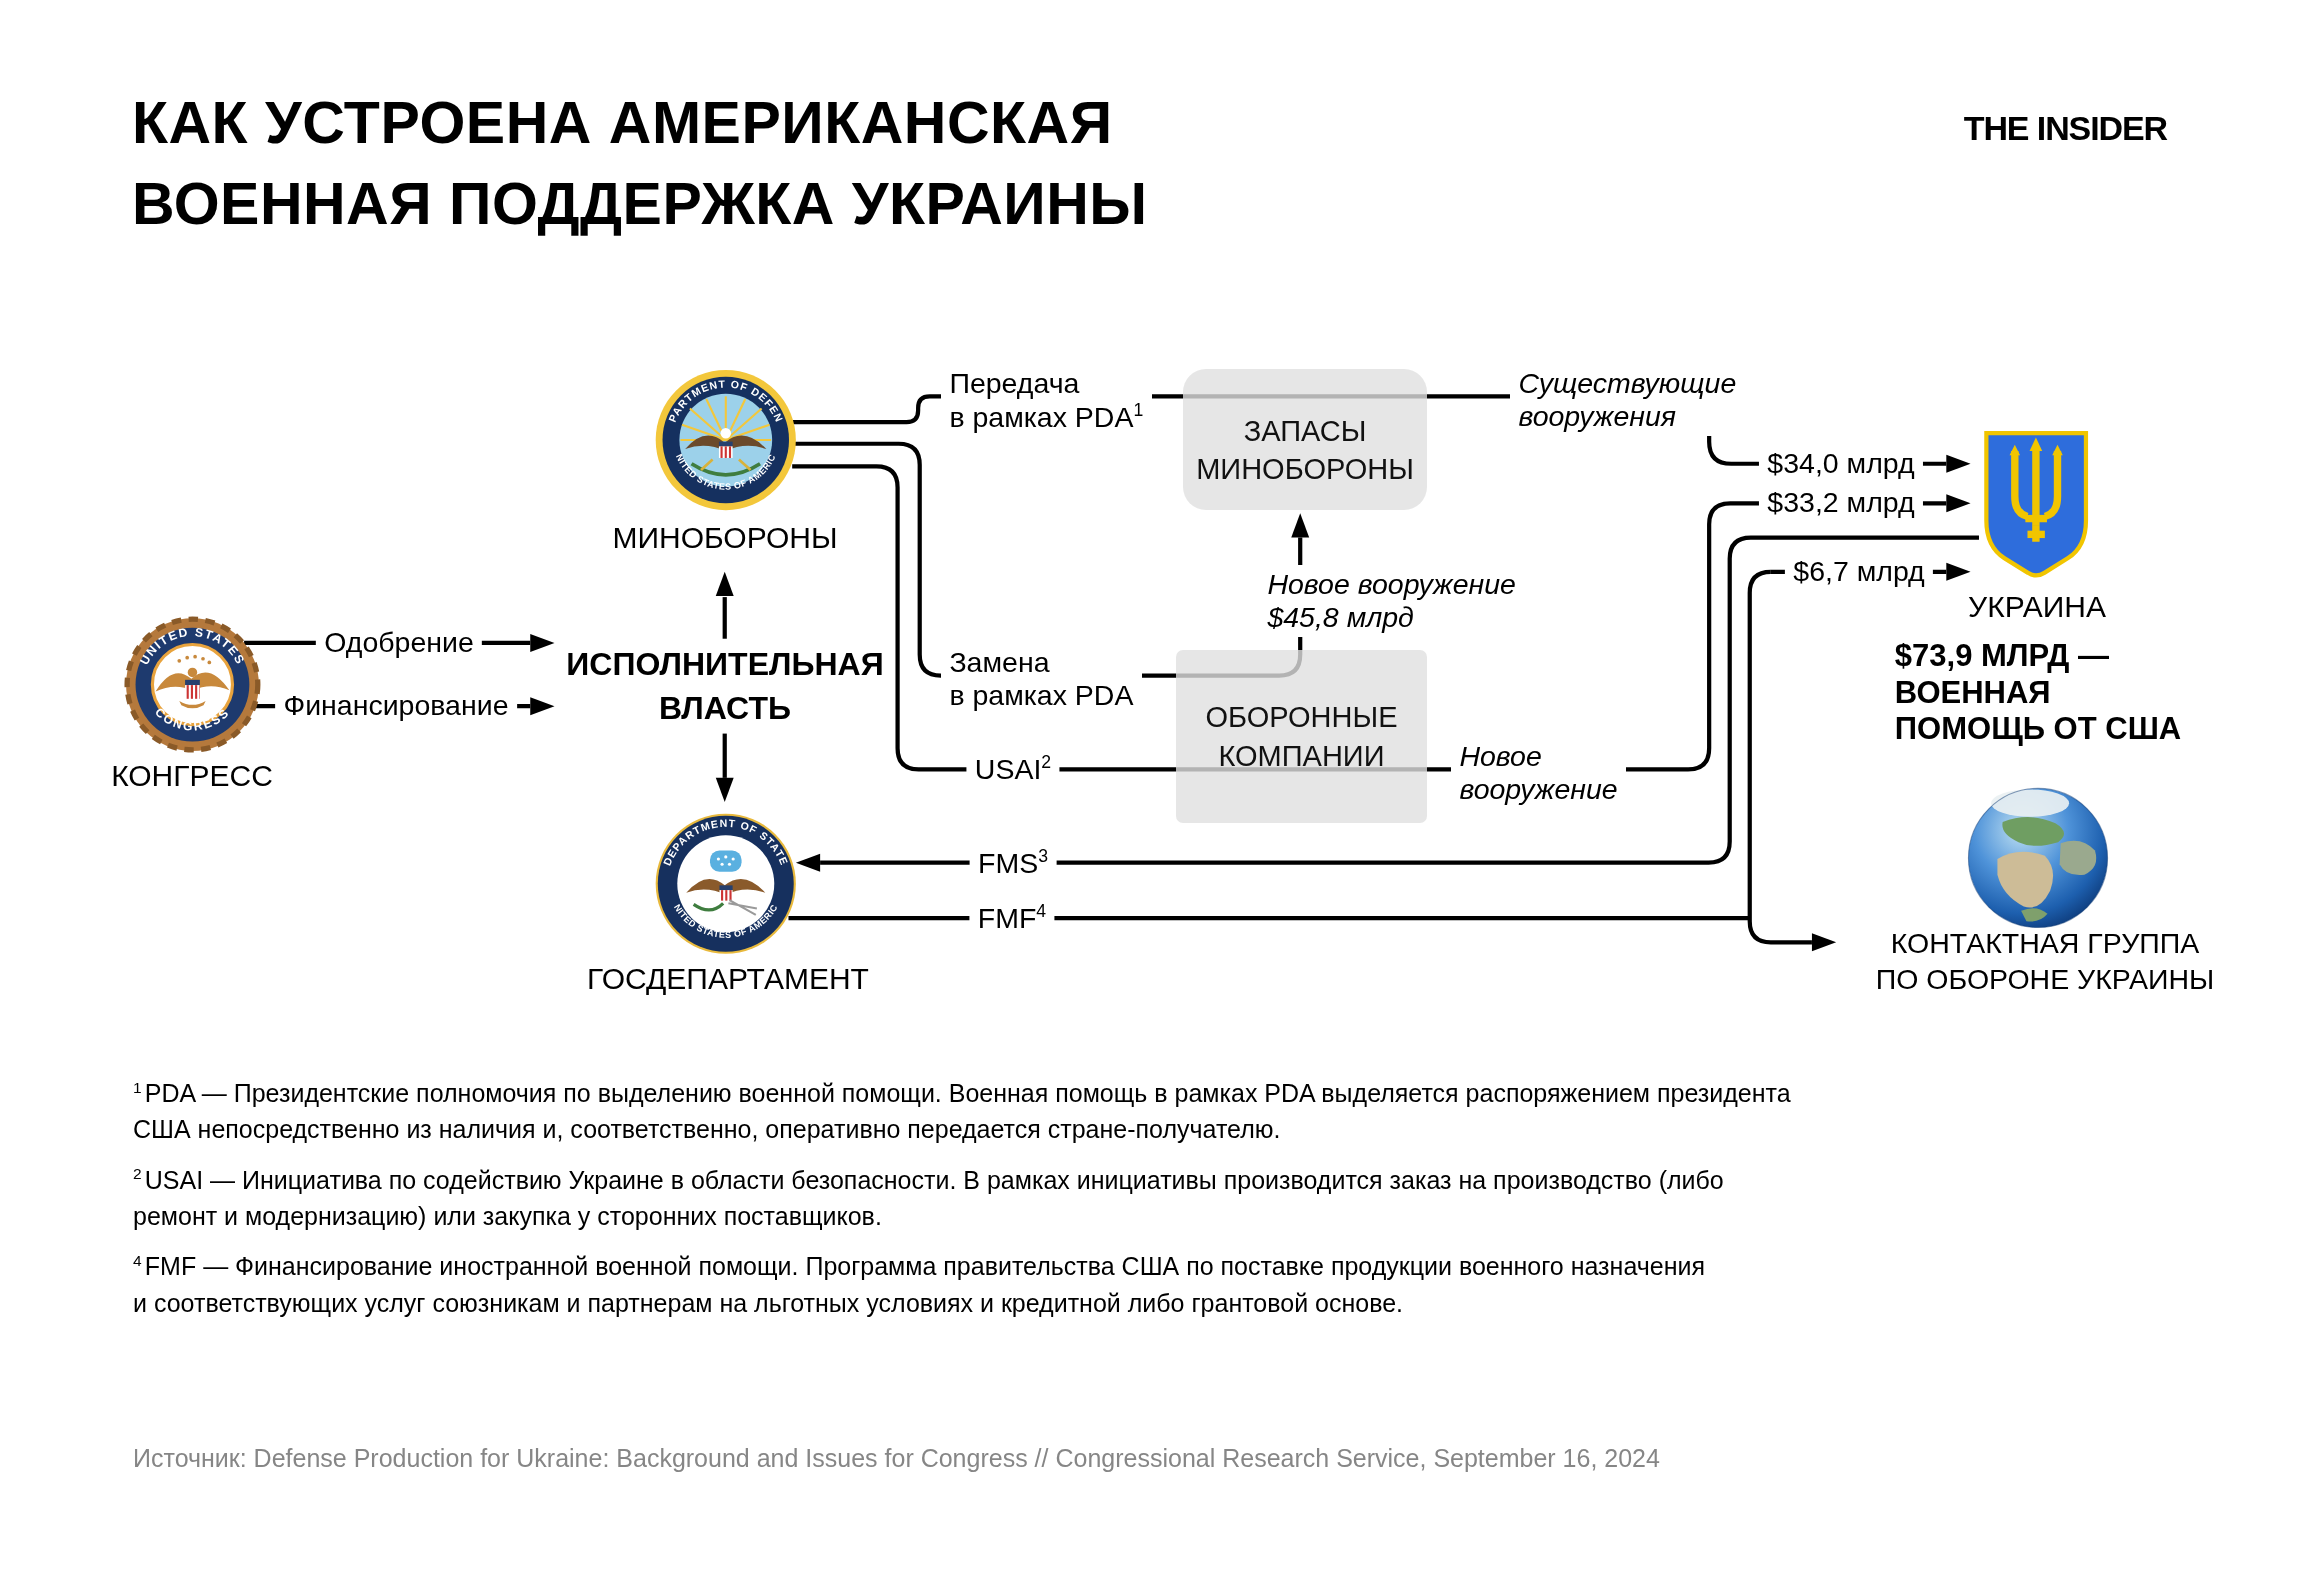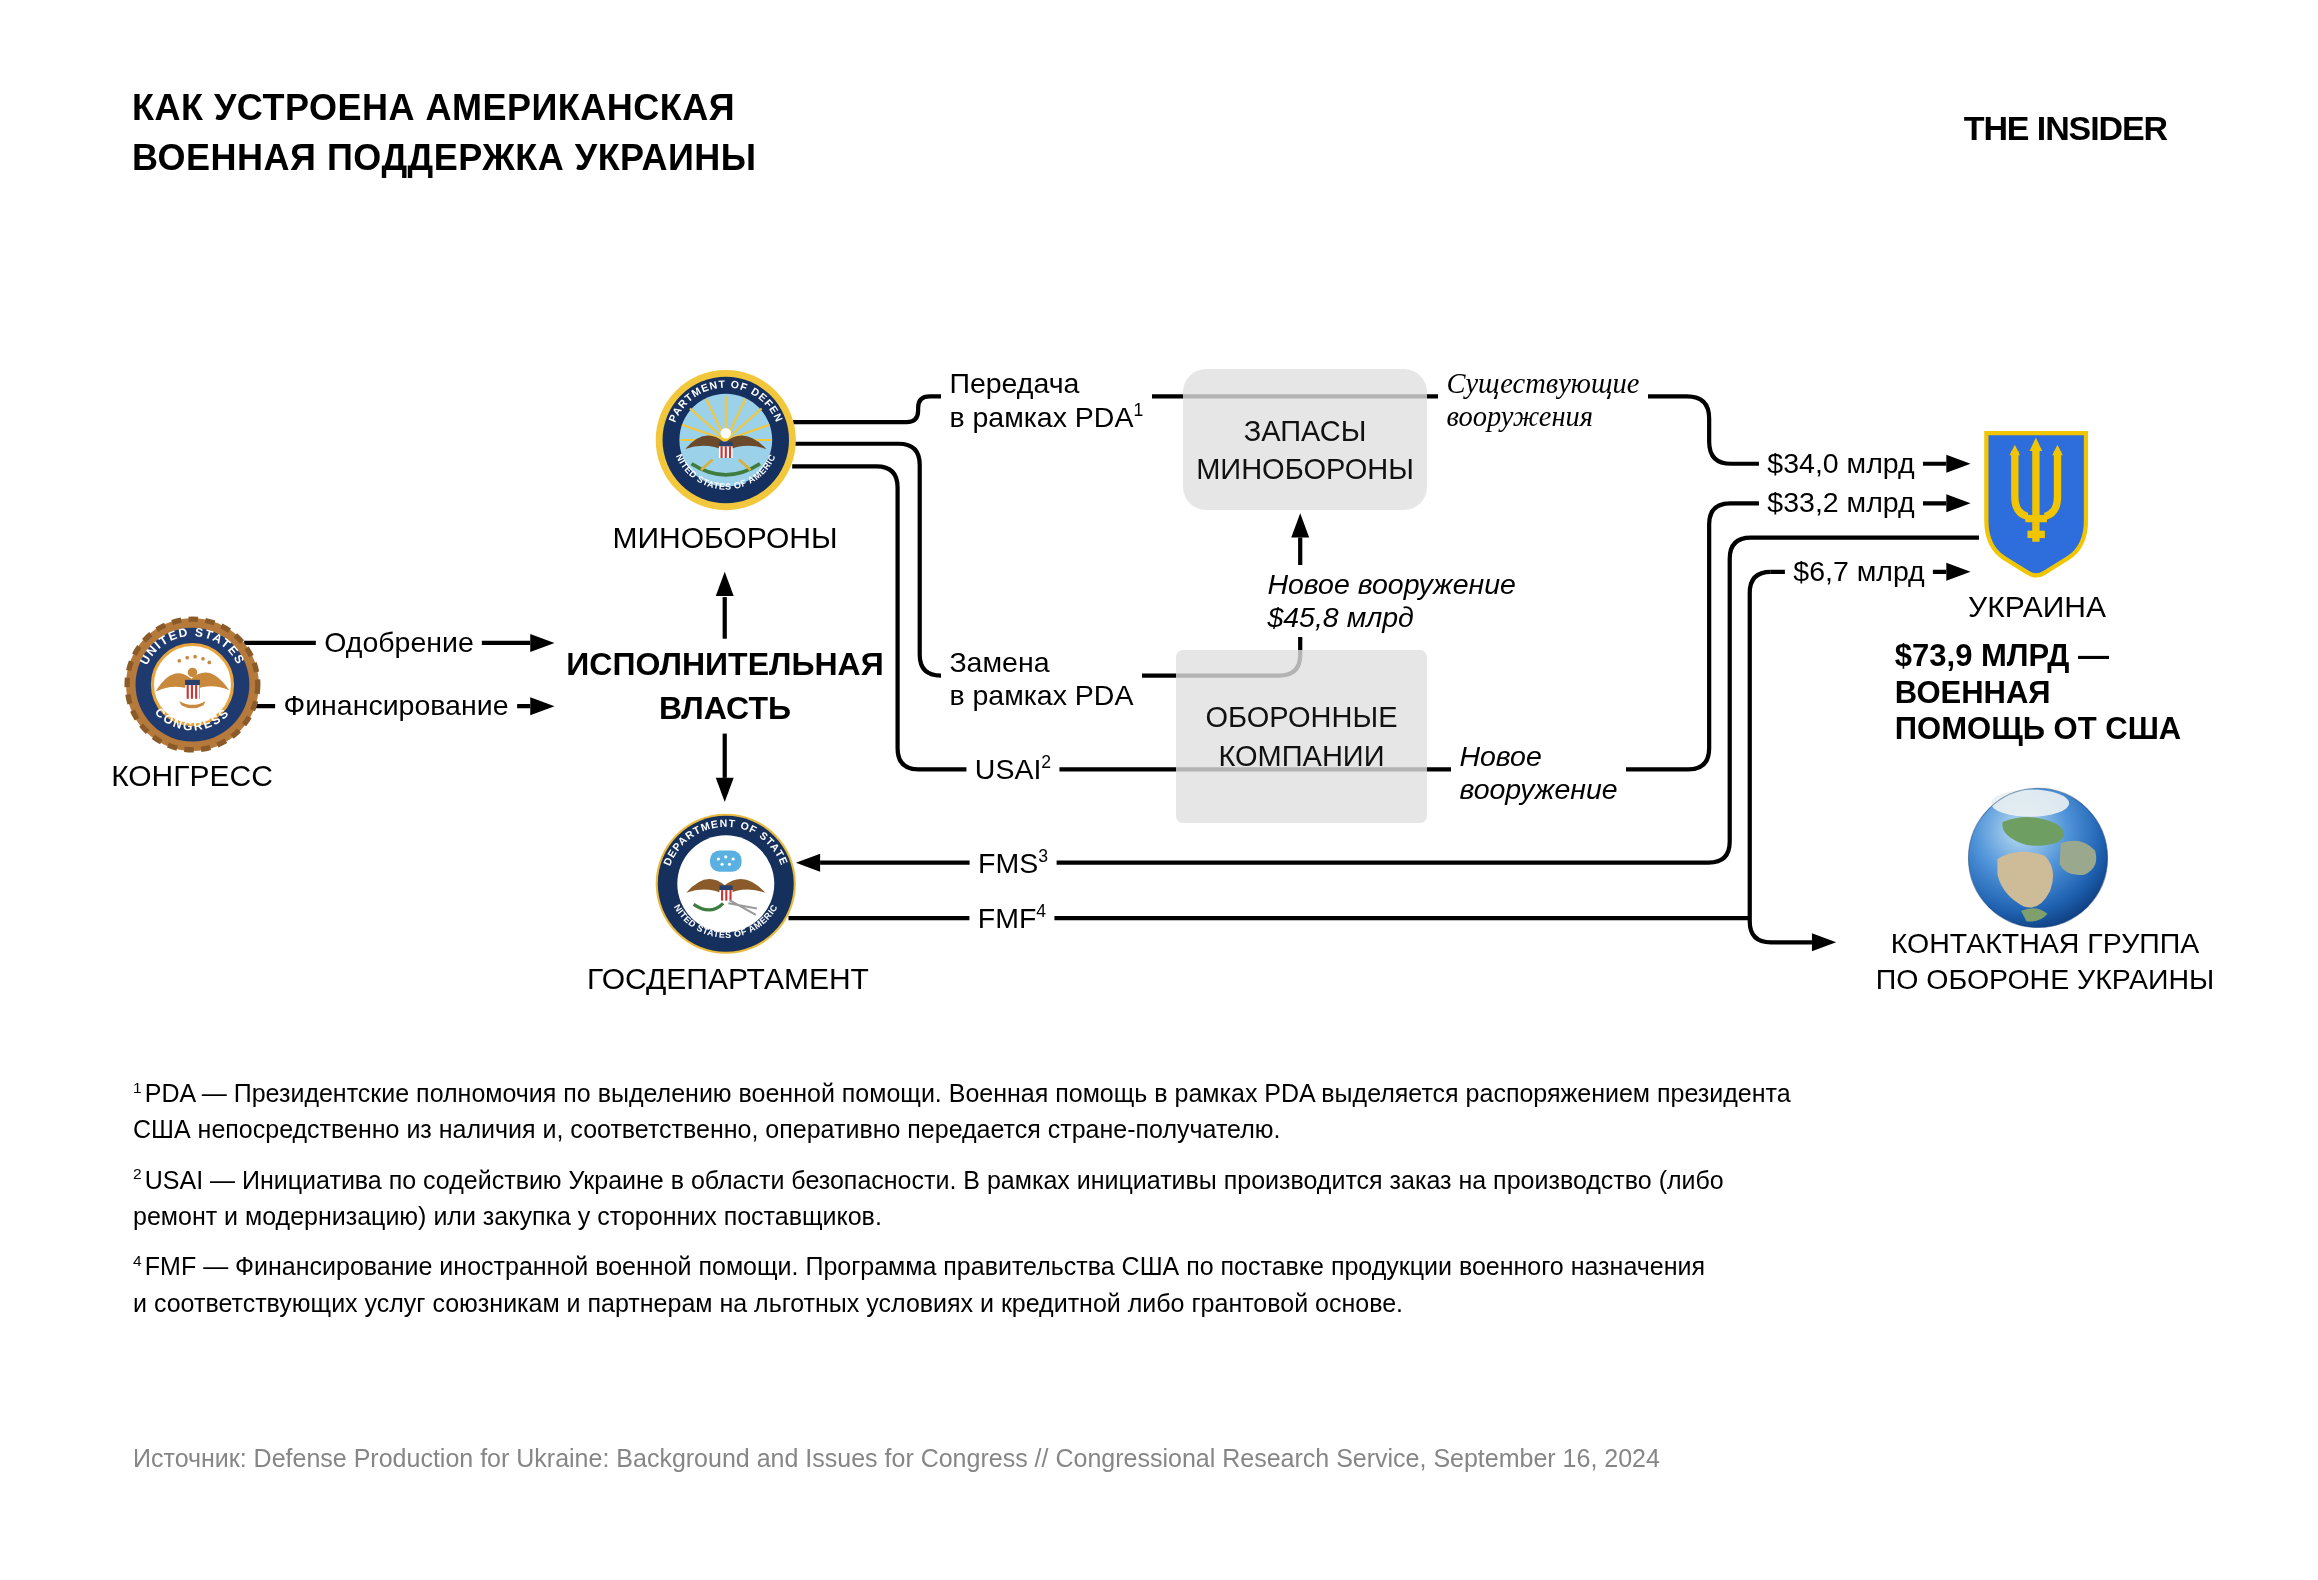--- a/index.html
+++ b/index.html
@@ -7,21 +7,21 @@
           font-family:"Liberation Sans",sans-serif;color:#000;}
   #wires{position:absolute;left:0;top:0;z-index:1;}
   .box{position:absolute;z-index:2;background:rgba(224,224,224,0.80);border-radius:23px;
        display:flex;flex-direction:column;align-items:center;justify-content:center;
        font-size:29px;line-height:1.32;color:#111;}
   .lbl{position:absolute;z-index:3;font-size:28.5px;line-height:1.16;white-space:nowrap;}
   .wbg{background:#fff;padding:3.2px 8.4px;}
   .cen{transform:translate(-50%,-50%);text-align:center;}
   .ital{font-style:italic;}
   sup{font-size:62%;}
-  #title{position:absolute;left:132px;top:83px;z-index:3;font-size:36px;font-weight:bold;
+  #title{position:absolute;left:132px;top:83px;z-index:3;font-size:59px;font-weight:bold;
          line-height:1.38;letter-spacing:0.5px;}
   #brand{position:absolute;right:152px;top:109px;z-index:3;font-size:34px;font-weight:bold;
          letter-spacing:-1.1px;}
   .nodelbl{position:absolute;z-index:3;font-size:30px;transform:translate(-50%,0);white-space:nowrap;}
   #exec{position:absolute;z-index:3;left:725px;top:642px;transform:translate(-50%,0);
         font-size:32px;font-weight:bold;line-height:1.38;text-align:center;white-space:nowrap;}
   #uatotal{position:absolute;z-index:3;left:2038px;top:638px;transform:translate(-50%,0);
         font-size:31px;font-weight:bold;line-height:1.18;white-space:nowrap;}
   #contact{position:absolute;z-index:3;left:2045px;top:926px;transform:translate(-50%,0);
         font-size:28.5px;line-height:1.26;text-align:center;white-space:nowrap;}
@@ -237,21 +237,21 @@
     <div>ПО ОБОРОНЕ УКРАИНЫ</div>
   </div>
 
   <div class="lbl wbg cen" style="left:399px;top:643px;">Одобрение</div>
   <div class="lbl wbg cen" style="left:396px;top:706px;">Финансирование</div>
 
   <div class="lbl wbg" style="left:941px;top:364px;">
     <div>Передача</div>
     <div><span>в рамках PDA</span><sup>1</sup></div>
   </div>
-  <div class="lbl wbg ital" style="left:1438px;top:364px;font-family:Liberation Serif, serif;">
+  <div class="lbl wbg ital" style="left:1510px;top:364px;">
     <div>Существующие</div>
     <div>вооружения</div>
   </div>
   <div class="lbl wbg ital" style="left:1259px;top:565px;">
     <div>Новое вооружение</div>
     <div>$45,8 млрд</div>
   </div>
   <div class="lbl wbg" style="left:941px;top:643px;">
     <div>Замена</div>
     <div>в рамках PDA</div>

